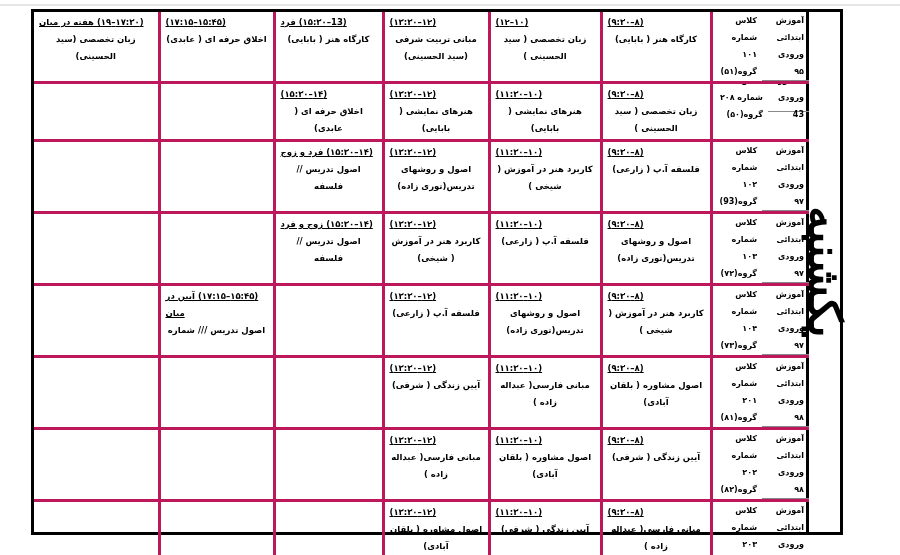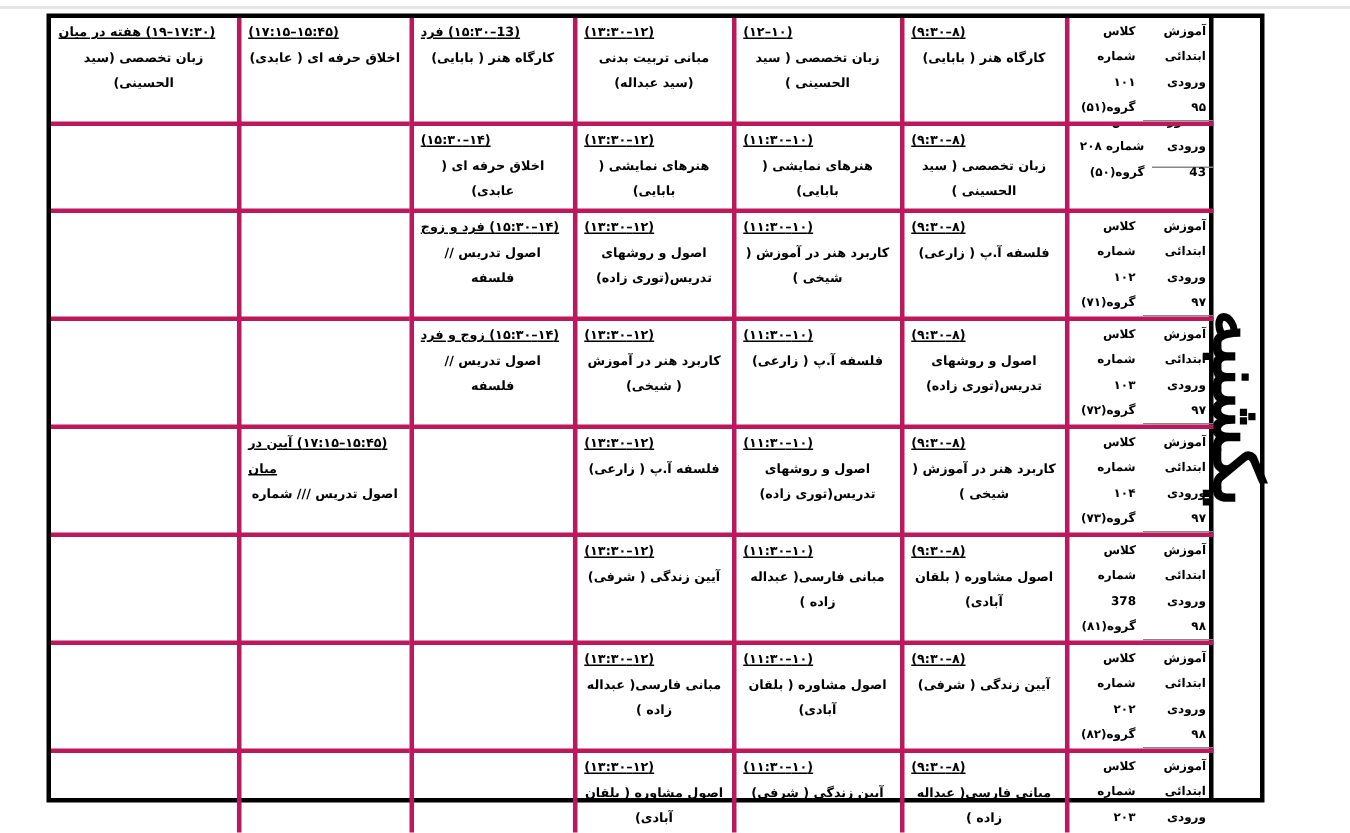--- a/index.html
+++ b/index.html
@@ -60,21 +60,21 @@
           <td>
             <span class="slot-time">(۸–۹:۳۰)</span>
             <span class="slot-course">کارگاه هنر ( بابایی)</span>
           </td>
           <td>
             <span class="slot-time">(۱۰–۱۲)</span>
             <span class="slot-course">زبان تخصصی ( سید الحسینی )</span>
           </td>
           <td>
             <span class="slot-time">(۱۲–۱۳:۳۰)</span>
-            <span class="slot-course">مبانی تربیت بدنی (سید عبداله)</span>
+            <span class="slot-course">مبانی تربیت شرفی (سید الحسینی)</span>
           </td>
           <td>
             <span class="slot-time">(13–۱۵:۳۰) فرد</span>
             <span class="slot-course">کارگاه هنر ( بابایی)</span>
           </td>
           <td>
             <span class="slot-time">(۱۵:۴۵–۱۷:۱۵)</span>
             <span class="slot-course">اخلاق حرفه ای ( عابدی)</span>
           </td>
           <td>
@@ -111,21 +111,21 @@
           </td>
           <td>
             <span class="slot-time"></span>
             <span class="slot-course"></span>
           </td>
         </tr>
         <tr style="height: 43px;">
           <td class="class-cell">
             <div class="wrap">
               <div class="line top">آموزش ابتدائی ورودی ۹۷</div>
-              <div class="line">کلاس شماره ۱۰۲  گروه(۷۱)</div>
+              <div class="line">کلاس شماره ۱۰۲  گروه(93)</div>
             </div>
           </td>
           <td>
             <span class="slot-time">(۸–۹:۳۰)</span>
             <span class="slot-course">فلسفه آ.پ ( زارعی)</span>
           </td>
           <td>
             <span class="slot-time">(۱۰–۱۱:۳۰)</span>
             <span class="slot-course">کاربرد هنر در آموزش ( شیخی )</span>
           </td>
@@ -207,21 +207,21 @@
           </td>
           <td>
             <span class="slot-time"></span>
             <span class="slot-course"></span>
           </td>
         </tr>
         <tr style="height: 43px;">
           <td class="class-cell">
             <div class="wrap">
               <div class="line top">آموزش ابتدائی ورودی ۹۸</div>
-              <div class="line">کلاس شماره 378  گروه(۸۱)</div>
+              <div class="line">کلاس شماره ۲۰۱  گروه(۸۱)</div>
             </div>
           </td>
           <td>
             <span class="slot-time">(۸–۹:۳۰)</span>
             <span class="slot-course">اصول مشاوره ( بلقان آبادی)</span>
           </td>
           <td>
             <span class="slot-time">(۱۰–۱۱:۳۰)</span>
             <span class="slot-course">مبانی فارسی( عبداله زاده )</span>
           </td>

